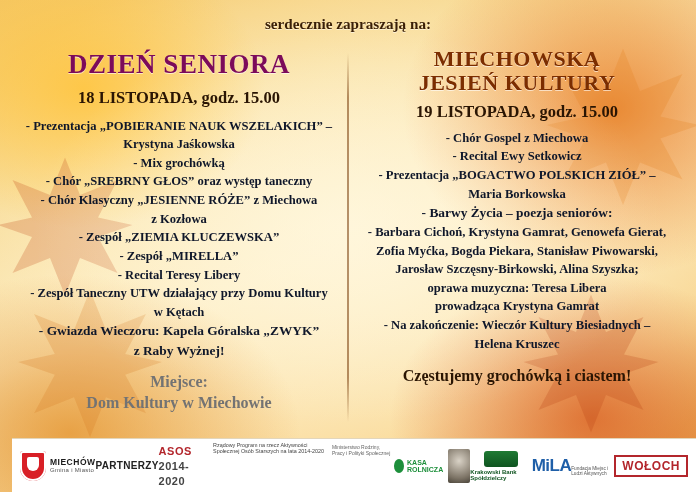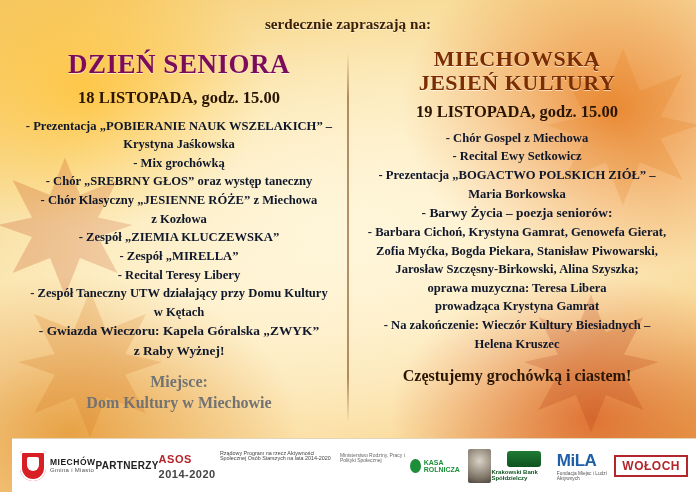--- a/index.html
+++ b/index.html
@@ -125,21 +125,21 @@
   .kasa{display:flex;align-items:center;gap:3px;}
   .kasa-mark{width:14px;height:14px;border-radius:50%;background:#1d8f3b;}
   .kasa-txt{font-size:7px;font-weight:bold;color:#1d8f3b;}
   .portrait{
     width:30px;height:34px;border-radius:2px;
     background:radial-gradient(circle at 50% 35%, #d9d2c6, #7d7466 70%, #4a443a);
   }
   .bank{display:flex;flex-direction:column;align-items:center;gap:2px;}
   .bank-mark{width:34px;height:16px;border-radius:3px;background:linear-gradient(#1f7a33,#0f5420);}
   .bank-txt{font-size:6px;font-weight:bold;color:#0f5420;}
-  .mila{display:flex;flex-direction:column;align-items:flex-start;}
+  .mila{display:flex;align-items:flex-end;}
   .mila-txt{font-size:17px;font-weight:bold;color:#1f5fa8;letter-spacing:-.5px;}
   .mila-sub{font-size:4.8px;color:#555;}
   .woloch{
     border:2px solid #b3262c;color:#b3262c;font-weight:bold;
     font-size:12px;padding:2px 6px;letter-spacing:.5px;
   }
 </style>
 </head>
 <body>
 

